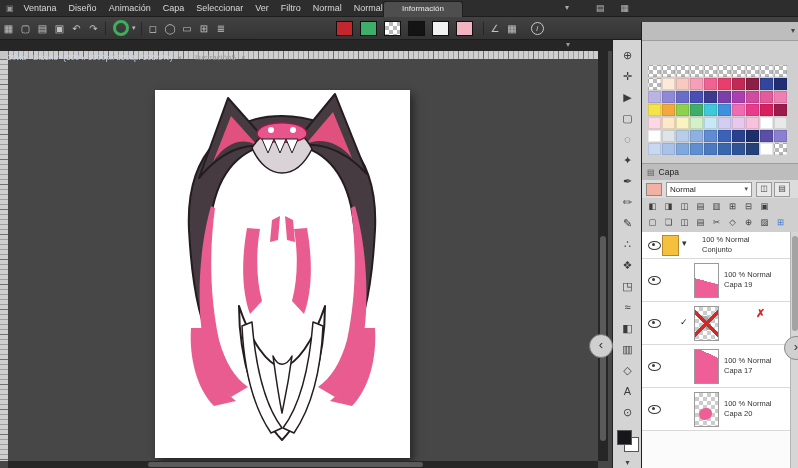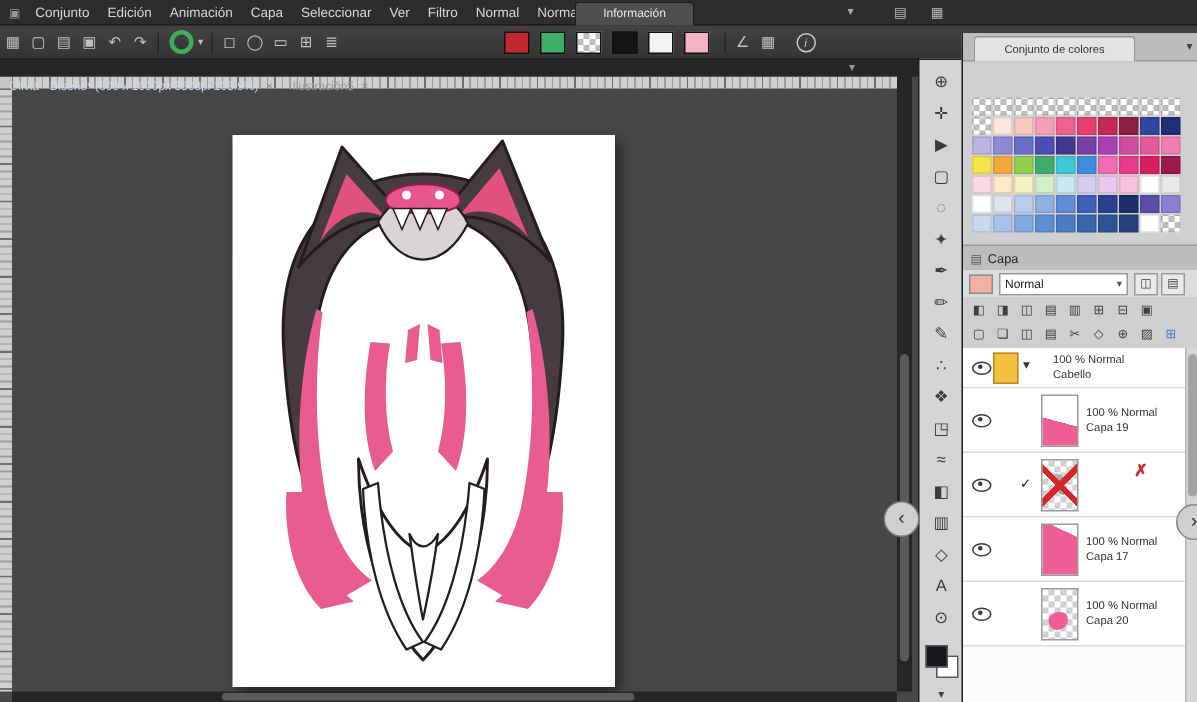--- a/index.html
+++ b/index.html
@@ -119,22 +119,22 @@
 </style>
 </head>
 <body>
 
 <div class="app">
 
   <div class="menubar">
     <span class="appicon">▣</span>
     <div class="menu-items">
 
-    <span class="menu-item">Conjunto</span>
-        <span class="menu-item">Edición</span>
+    <span class="menu-item">Ventana</span>
+        <span class="menu-item">Diseño</span>
         <span class="menu-item">Animación</span>
         <span class="menu-item">Capa</span>
         <span class="menu-item">Seleccionar</span>
         <span class="menu-item">Ver</span>
         <span class="menu-item">Filtro</span>
         <span class="menu-item">Normal</span>
         <span class="menu-item">Normal</span>
       </div>
     <div class="info-tab">Información</div>
     <span class="mb-chev">▾</span>
@@ -278,21 +278,20 @@
     <div class="colorchips">
       <span class="chip sub"></span>
       <span class="chip main"></span>
     </div>
     <span class="strip-arrow">▾</span>
   </div>
 
   <div class="panel-col">
 
     <div class="cp-tabrow">
-      <div class="cp-tab">Conjunto de colores</div>
       <span class="cp-chev">▾</span>
     </div>
 
 
     <div class="cp-grid">
 
     <span class="cell checker"></span>
         <span class="cell checker"></span>
         <span class="cell checker"></span>
         <span class="cell checker"></span>
@@ -409,21 +408,21 @@
     <div class="layer-list">
 
         <div class="layer-row selected folder">
           <span class="eye"></span>
 
           <span class="color-tag"></span>
           <span class="fold-chev">▾</span>
 
           <div class="llabels">
             <div class="lop">100 % Normal</div>
-            <div class="lname">Cabello</div>
+            <div class="lname">Conjunto</div>
           </div>
         </div>
 
 
         <div class="layer-row t-white-pink">
           <span class="eye"></span>
 
           <span class="thumb"></span>
 
           <div class="llabels">

